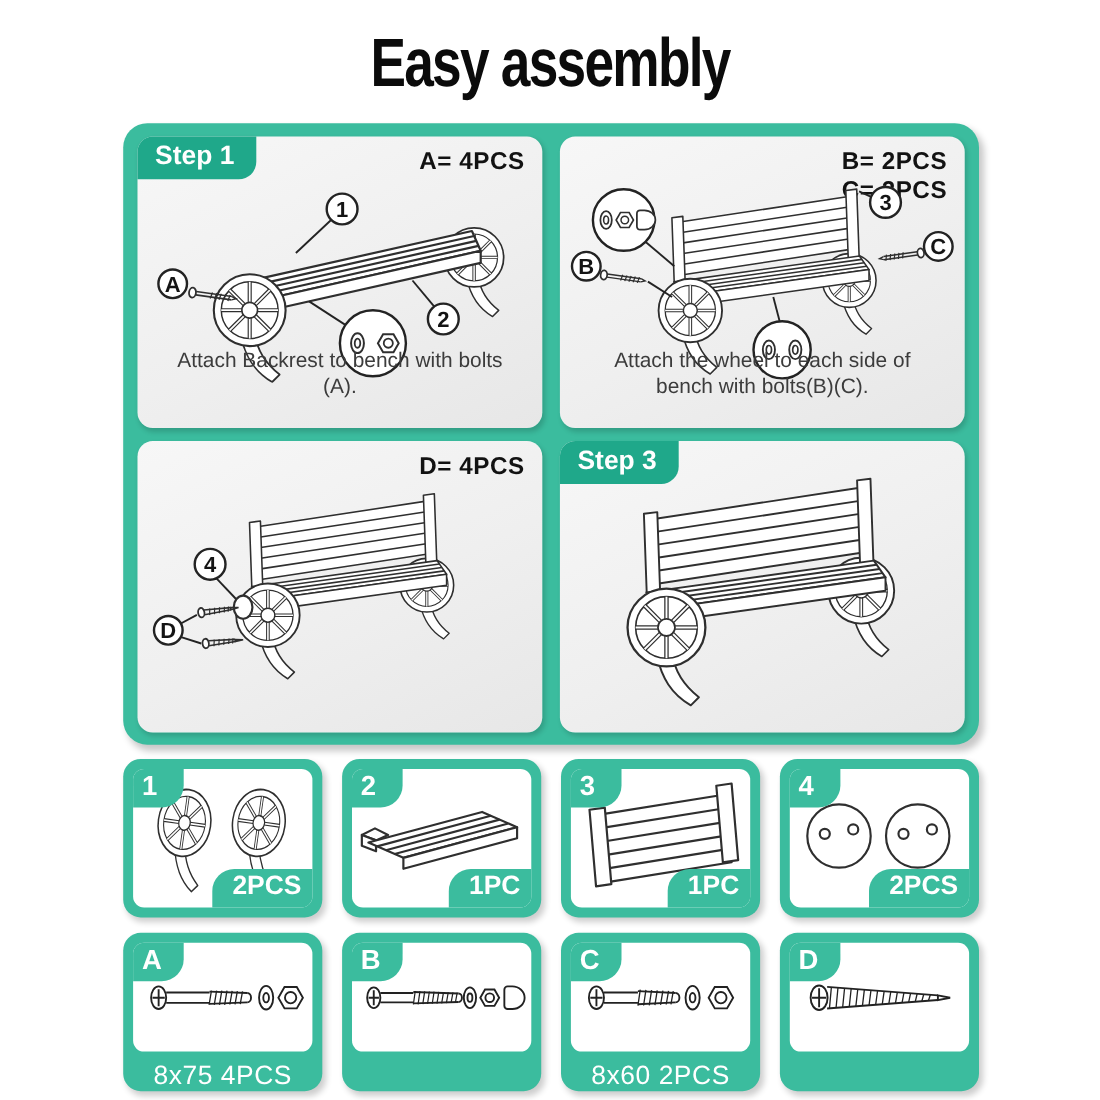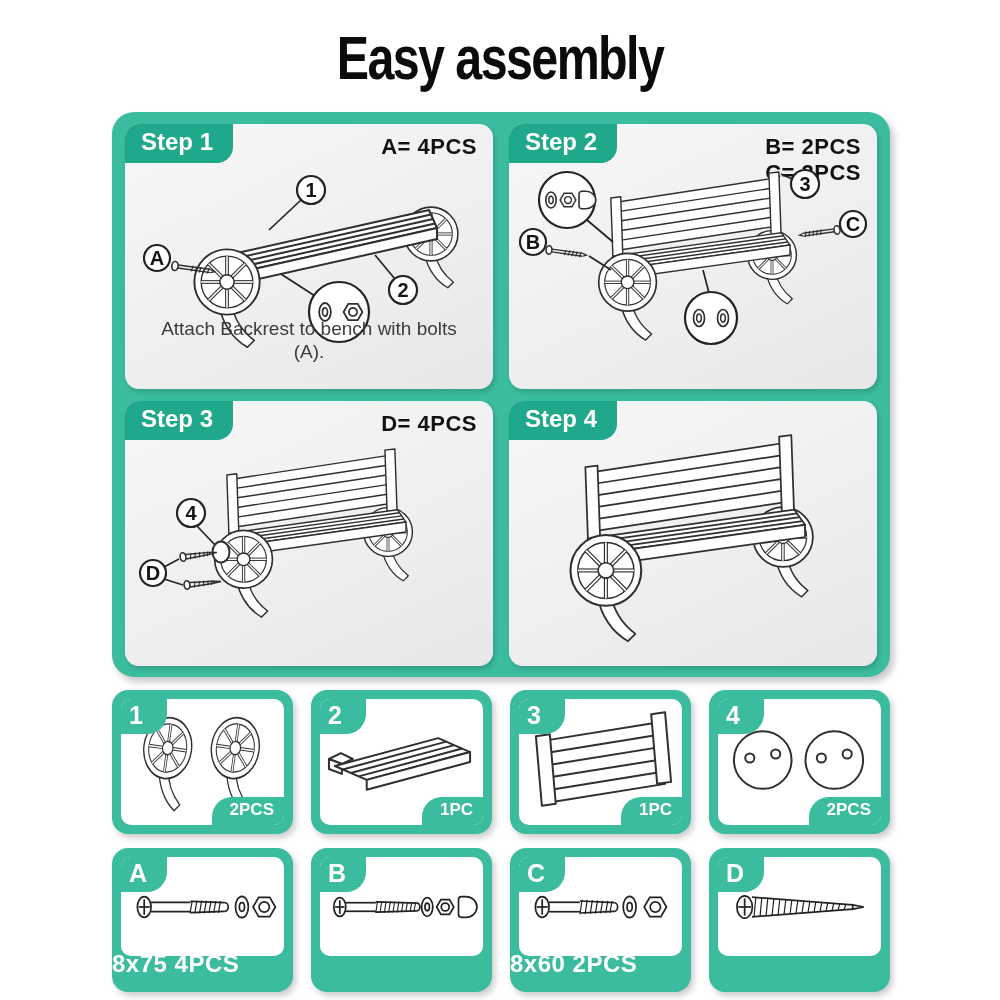--- a/index.html
+++ b/index.html
@@ -62,27 +62,27 @@
     background:#fff;border-radius:10px;
   }
   #hw .cell-inner{bottom:36px}
   .badge{
     position:absolute;left:9px;top:9px;z-index:2;background:#3bbc9e;color:#fff;
     font-size:25px;font-weight:700;line-height:33px;height:35px;min-width:26px;
     padding:0 12px 0 8px;border-top-left-radius:10px;border-bottom-right-radius:20px;
   }
   .qty{
     position:absolute;right:9px;bottom:9px;z-index:2;background:#3bbc9e;color:#fff;
-    font-size:17px;font-weight:700;line-height:1;
+    font-size:24px;font-weight:700;line-height:1;
     padding:4px 10px 7px 18px;
     border-top-left-radius:20px;border-bottom-right-radius:10px;
   }
   .size{
-    position:absolute;left:0;right:0;bottom:14px;z-index:2;
-    color:#fff;font-size:24px;font-weight:700;letter-spacing:.5px;
+    position:absolute;left:0;right:0;bottom:0;text-align:center;z-index:2;
+    color:#fff;font-size:24px;font-weight:400;letter-spacing:.5px;
   }
   .cell-art{position:absolute;left:10px;top:10px;width:161px;height:122px;z-index:1}
   #hw .cell-art{height:96px;top:11px}
   
   svg text{
     font-family:"Liberation Sans",sans-serif;font-size:20px;font-weight:700;
     fill:#141414;text-anchor:middle;
   }
   .cocirc{fill:#fff;stroke:#232323;stroke-width:2.2}
   .lead{stroke:#232323;stroke-width:1.7;fill:none}
@@ -195,21 +195,20 @@
       <circle class="cocirc" cx="208" cy="150" r="30"></circle>
       <use href="#washerF" transform="translate(194,150) scale(0.9)"></use>
       <use href="#nutF" transform="translate(222,150) scale(0.9)"></use>
     </svg>
     <div class="caption">
       <div>Attach Backrest to bench with bolts (A).</div>
     </div>
   </section>
 
   <section class="step" id="step2">
-    <div class="step-label">Step 2</div>
     <div class="step-pcs">
       <div>B= 2PCS</div>
       <div>C= 2PCS</div>
     </div>
     <svg class="art" viewBox="0 0 356 186" preserveAspectRatio="xMidYMid meet">
       <use href="#bench" transform="translate(58,0) scale(0.62)"></use>
       <line class="lead" x1="277" y1="17" x2="266" y2="12"></line>
       <circle class="cocirc" cx="290" cy="22" r="14"></circle>
       <text x="290" y="29">3</text>
       <circle class="cocirc" cx="18" cy="80" r="13"></circle>
@@ -222,44 +221,46 @@
       <line class="lead" x1="72" y1="58" x2="98" y2="80"></line>
       <circle class="cocirc" cx="52" cy="38" r="28"></circle>
       <use href="#washerF" transform="translate(36,38) scale(0.8)"></use>
       <use href="#nutF" transform="translate(53,38) scale(0.75)"></use>
       <use href="#capS" transform="translate(70,38) scale(0.8)"></use>
       <line class="lead" x1="194" y1="131" x2="188" y2="108"></line>
       <circle class="cocirc" cx="196" cy="156" r="26"></circle>
       <use href="#washerF" transform="translate(184,156) scale(0.85)"></use>
       <use href="#washerF" transform="translate(208,156) scale(0.85)"></use>
     </svg>
+    <div class="caption">
+      <div>Attach the wheel to each side of bench with bolts(B)(C).</div>
+    </div>
   </section>
 
   <section class="step" id="step3">
-    <div class="step-label">Step 3</div>
     <div class="step-pcs">
       <div>D= 4PCS</div>
     </div>
     <svg class="art" viewBox="0 0 356 186" preserveAspectRatio="xMidYMid meet">
       <use href="#bench" transform="translate(58,0) scale(0.62)"></use>
       <line class="lead" x1="66" y1="87" x2="84" y2="106"></line>
       <circle class="cocirc" cx="60" cy="74" r="14"></circle>
       <text x="60" y="81">4</text>
       <ellipse cx="90" cy="113" rx="8.5" ry="10.5" fill="#fff" stroke="#2f2f2f" stroke-width="2"></ellipse>
       <circle class="cocirc" cx="22" cy="134" r="13"></circle>
       <text x="22" y="141">D</text>
       <line class="lead" x1="33" y1="128" x2="48" y2="120"></line>
       <line class="lead" x1="33" y1="140" x2="52" y2="146"></line>
       <use href="#screwS" transform="translate(52,118) rotate(-8) scale(0.9)"></use>
       <use href="#screwS" transform="translate(56,146) rotate(-6) scale(0.9)"></use>
     </svg>
   </section>
 
   <section class="step" id="step4">
-    <div class="step-label">Step 4</div>
+    <div class="step-label">Step 3</div>
     <svg class="art" viewBox="0 0 348 232" preserveAspectRatio="xMidYMid meet">
       <use href="#bench" transform="translate(20,4) scale(0.76)"></use>
     </svg>
   </section>
 </div>
 
 <div class="row" id="parts">
   <div class="cell">
     <div class="cell-inner"></div>
     <svg class="cell-art" viewBox="0 0 162 122">

